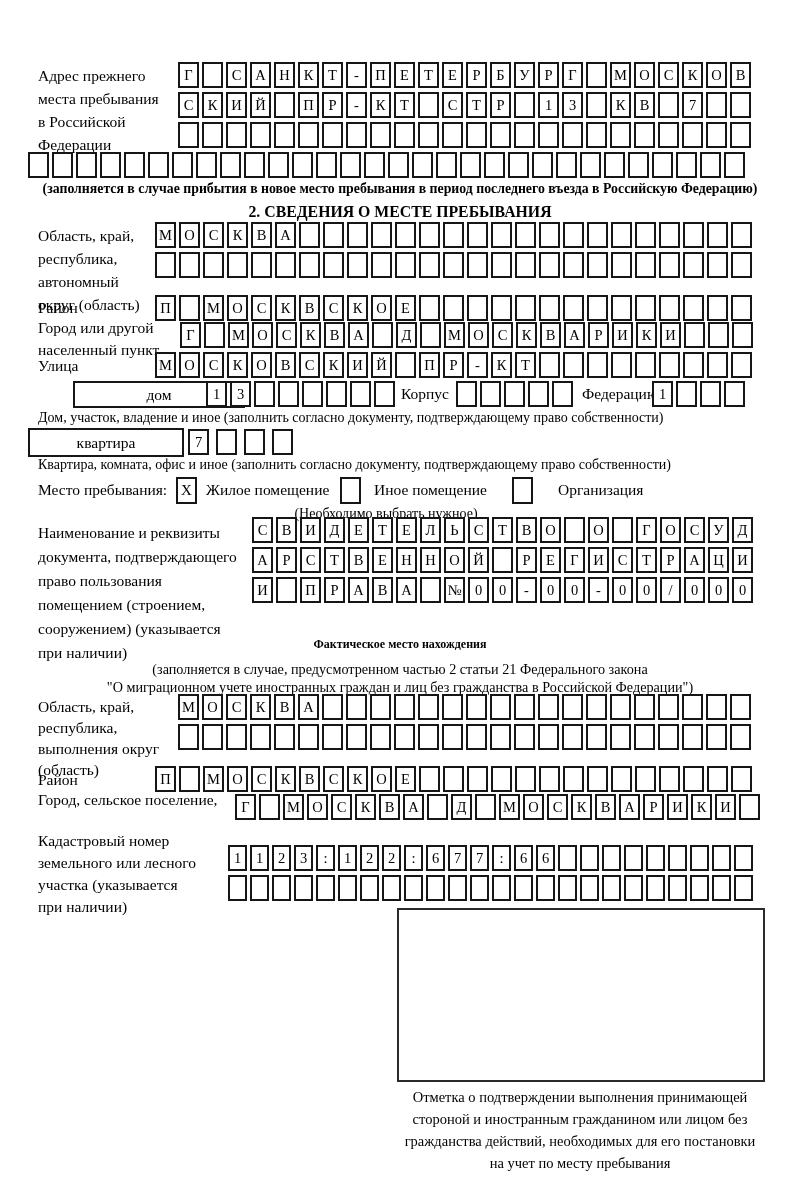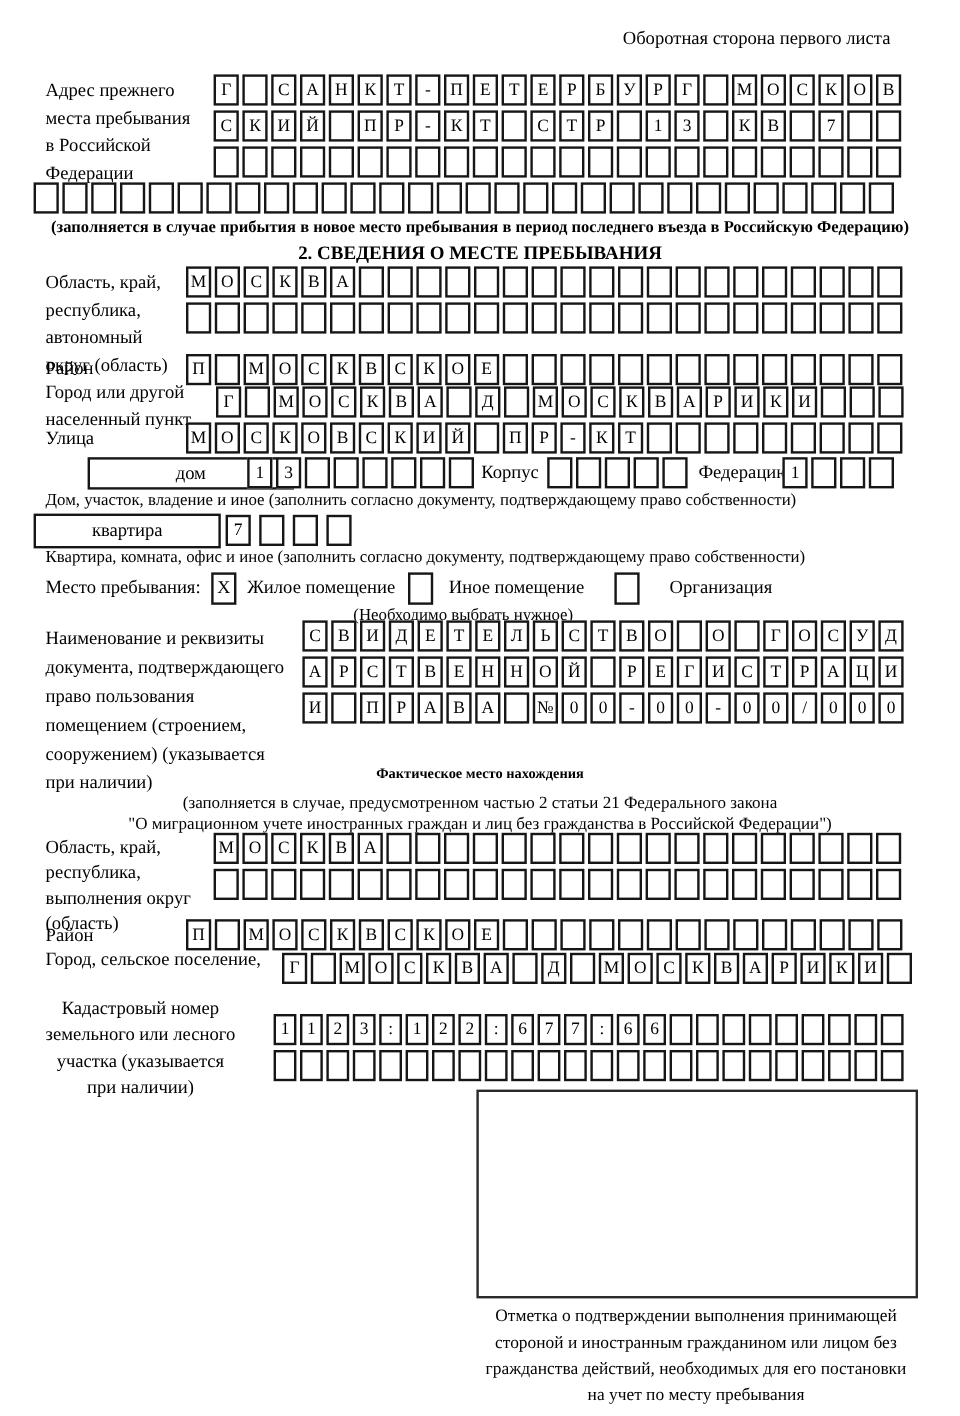--- a/index.html
+++ b/index.html
@@ -31,21 +31,20 @@
     display:flex;align-items:center;justify-content:center;font-size:15px;background:#fff;
   }
   .stamp-box{position:absolute;box-sizing:border-box;border:2px solid #2a2a2a;background:#fff;}
   .multiline{position:absolute;font-size:14.5px;line-height:22px;text-align:center;}
 </style>
 </head>
 <body>
 
 <div id="page">
 
-  <div class="caption" style="top:24px;right:58px;font-size:15.5px;">Оборотная сторона первого листа</div>
 
   <div class="label" style="left:38px;top:64px;">
       <div class="ln">Адрес прежнего</div>
       <div class="ln">места пребывания</div>
       <div class="ln">в Российской</div>
       <div class="ln">Федерации</div>
     </div>
   <div class="grid" style="left:178px;top:62px;">
       <span class="cell">Г</span>
       <span class="cell"></span>
@@ -547,21 +546,21 @@
       <span class="cell">К</span>
       <span class="cell">В</span>
       <span class="cell">А</span>
       <span class="cell">Р</span>
       <span class="cell">И</span>
       <span class="cell">К</span>
       <span class="cell">И</span>
       <span class="cell"></span>
     </div>
 
-  <div class="label lh22" style="left:38px;top:830px;text-align:center;">
+  <div class="label lh22" style="left:38px;top:830px;">
       <div class="ln">Кадастровый номер</div>
       <div class="ln">земельного или лесного</div>
       <div class="ln">участка (указывается</div>
       <div class="ln">при наличии)</div>
     </div>
   <div class="grid narrow" style="left:228px;top:845px;">
       <span class="cell">1</span>
       <span class="cell">1</span>
       <span class="cell">2</span>
       <span class="cell">3</span>

